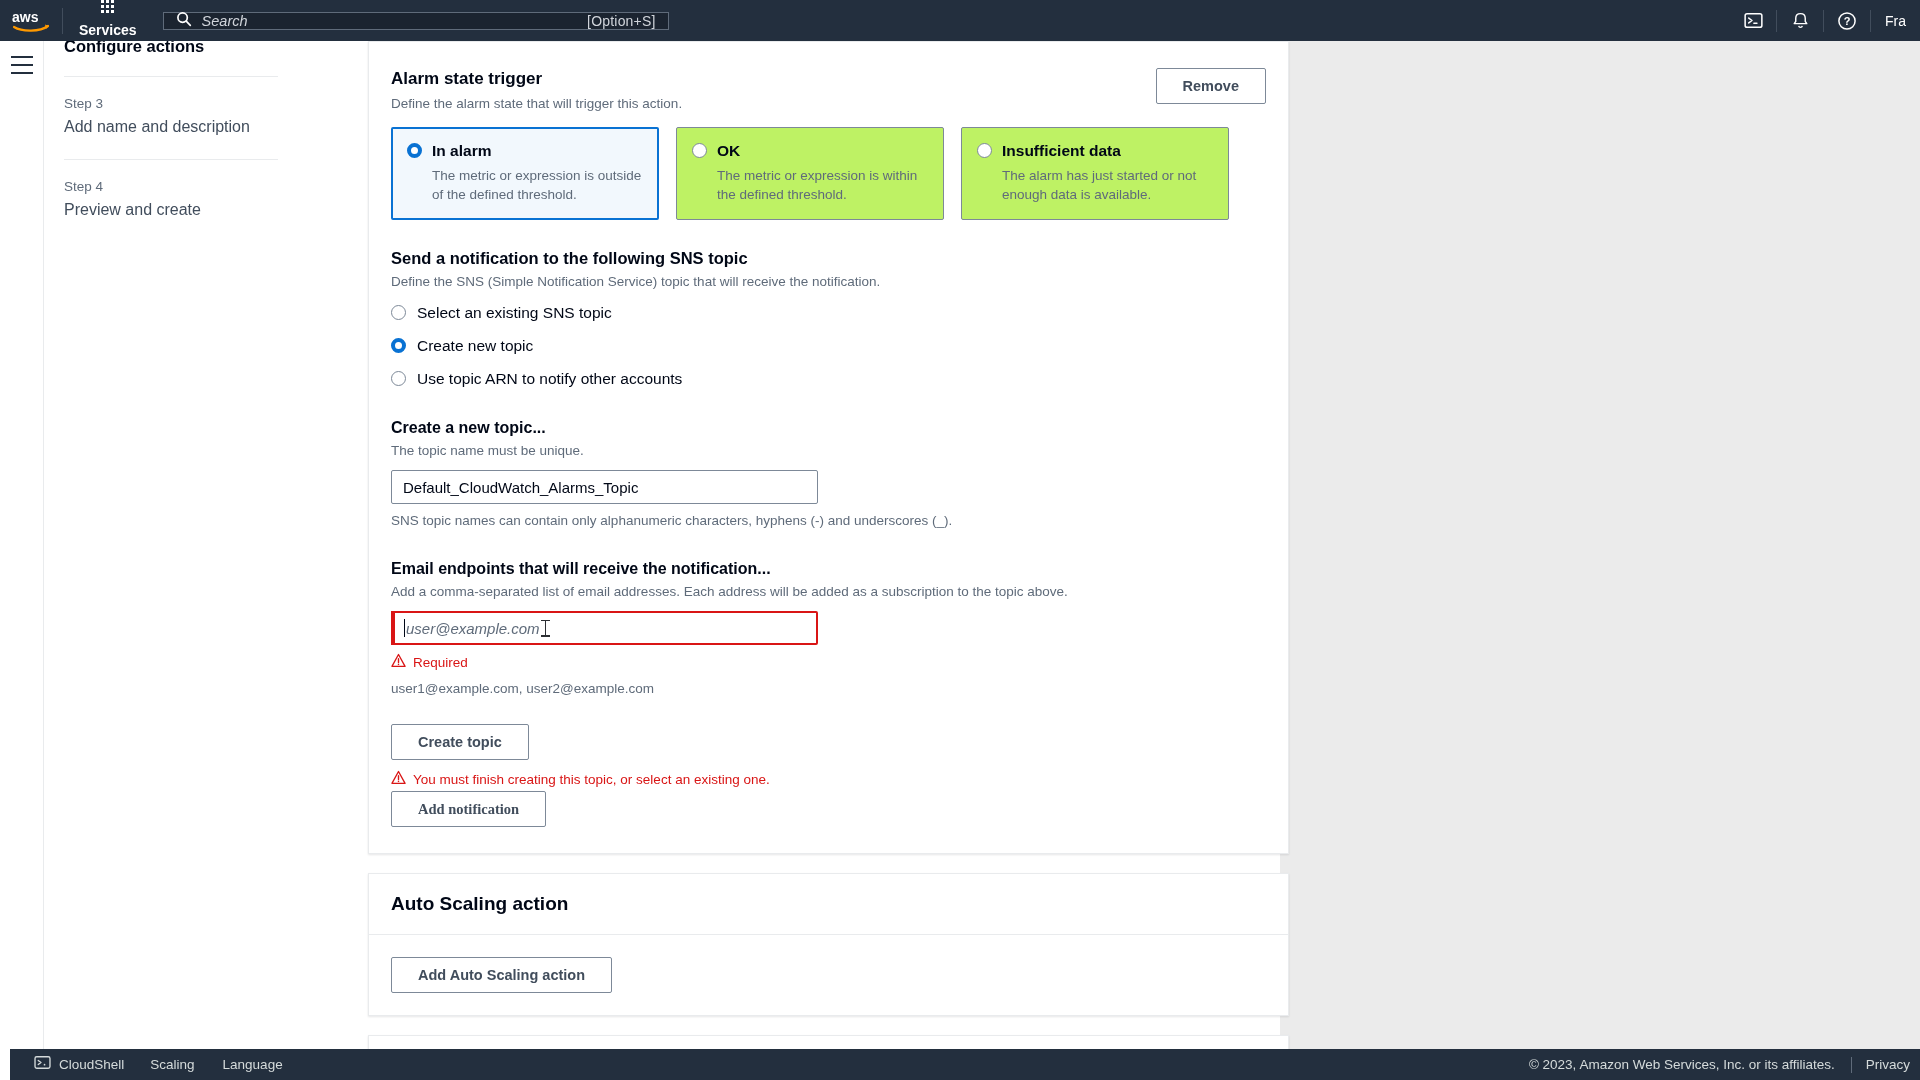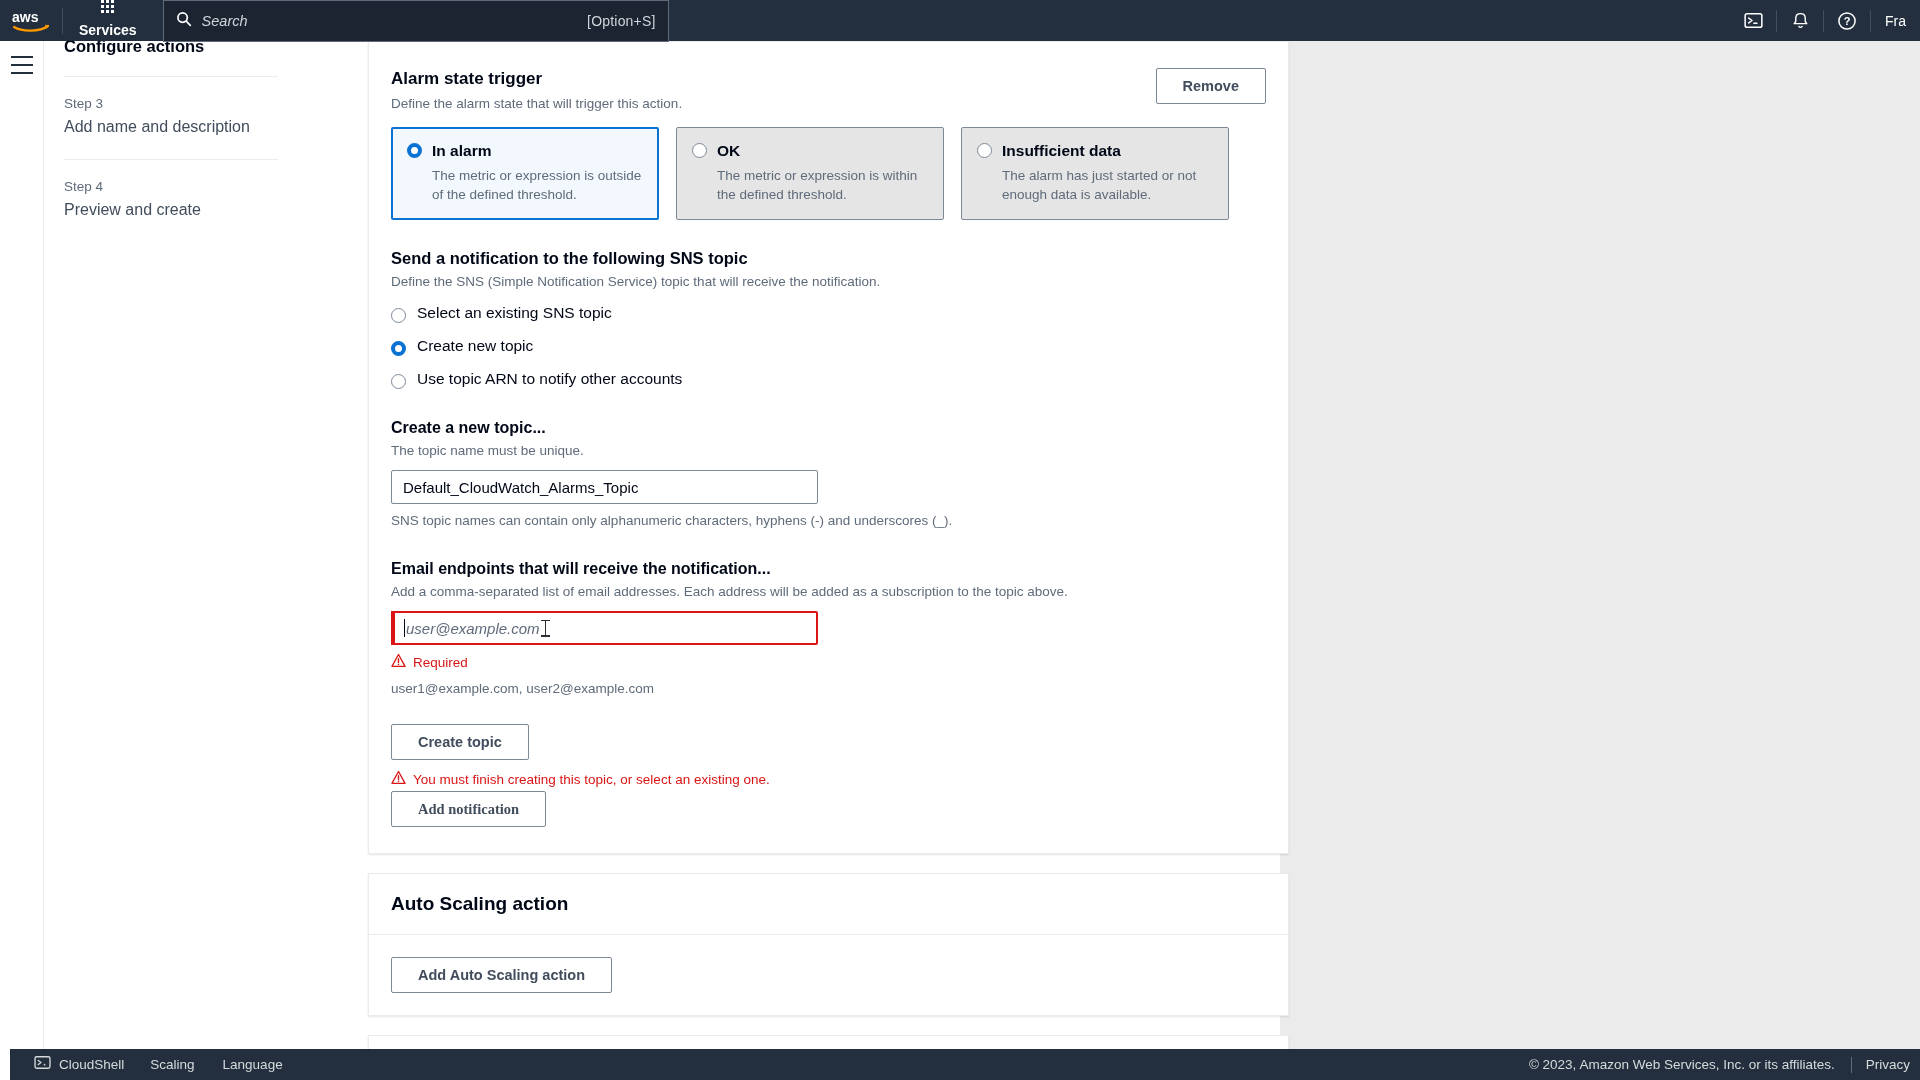--- a/index.html
+++ b/index.html
@@ -31,21 +31,21 @@
     padding: 0 16px; height: 41px; color: #ffffff;
     font-size: 14px; font-weight: 700; cursor: pointer; flex-direction: column;
   }
   .grid-icon {
     display: grid; grid-template-columns: repeat(3, 3px);
     grid-template-rows: repeat(3, 3px); gap: 2px;
   }
   .grid-icon i { background: #ffffff; display: block; width: 3px; height: 3px; }
   .searchwrap {
     margin-left: 10px;
-    width: 506px; height: 42px;
+    width: 506px; height: 18px;
     background: #1b2430;
     border: 1px solid #5f6b7a;
     border-radius: 0;
     display: flex; align-items: center;
     padding: 0 12px; gap: 10px;
     cursor: text;
   }
   .searchwrap .srch-ico { flex: none; }
   .searchwrap .srch-text {
     flex: 1; color: #d1d5db; font-size: 14.5px;
@@ -163,21 +163,21 @@
     white-space: nowrap;
   }
 
   .tiles {
     display: flex; gap: 17px; margin-top: 14px;
   }
   .tile {
     width: 268px;
     border: 1px solid #7d8998;
     border-radius: 2px;
-    background: #e5e5e5;
+    background: #bef264;
     padding: 13px 15px 15px 15px;
     cursor: pointer;
     position: relative;
   }
   .tile.selected {
     border: 2px solid #0972d3;
     background: #f2f8fd;
     padding: 12px 14px 14px 14px;
   }
   .tile-row { display: flex; align-items: flex-start; gap: 10px; }
@@ -201,21 +201,21 @@
 
   .block { margin-top: 28px; }
   .block-title {
     font-size: 16.5px; font-weight: 700; color: #000716; line-height: 21px;
   }
   .block-desc {
     font-size: 13.5px; color: #5f6b7a; line-height: 18px; margin-top: 4px;
   }
   .radio-list { margin-top: 12px; }
   .radio-opt {
-    display: flex; align-items: flex-end; gap: 11px;
+    display: flex; align-items: flex-start; gap: 11px;
     margin-bottom: 13px; cursor: pointer;
   }
   .radio-opt .rlabel {
     font-size: 15.5px; color: #000716; line-height: 20px;
   }
 
   .field-label {
     font-size: 16px; font-weight: 700; color: #000716; line-height: 21px;
   }
   .field-desc {

